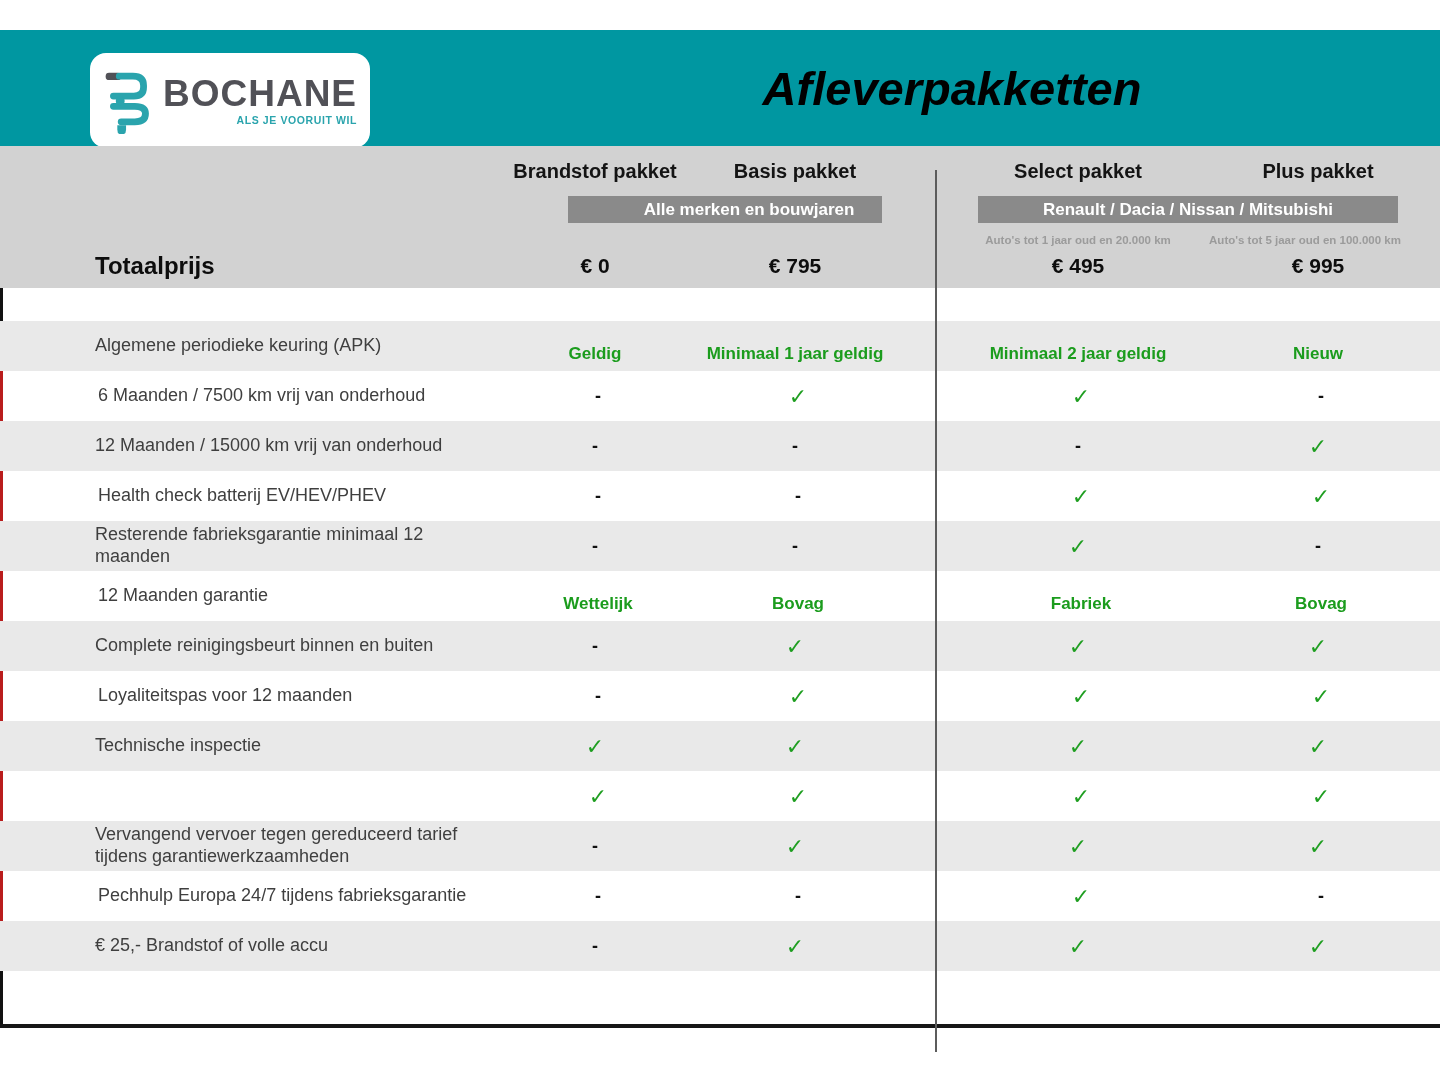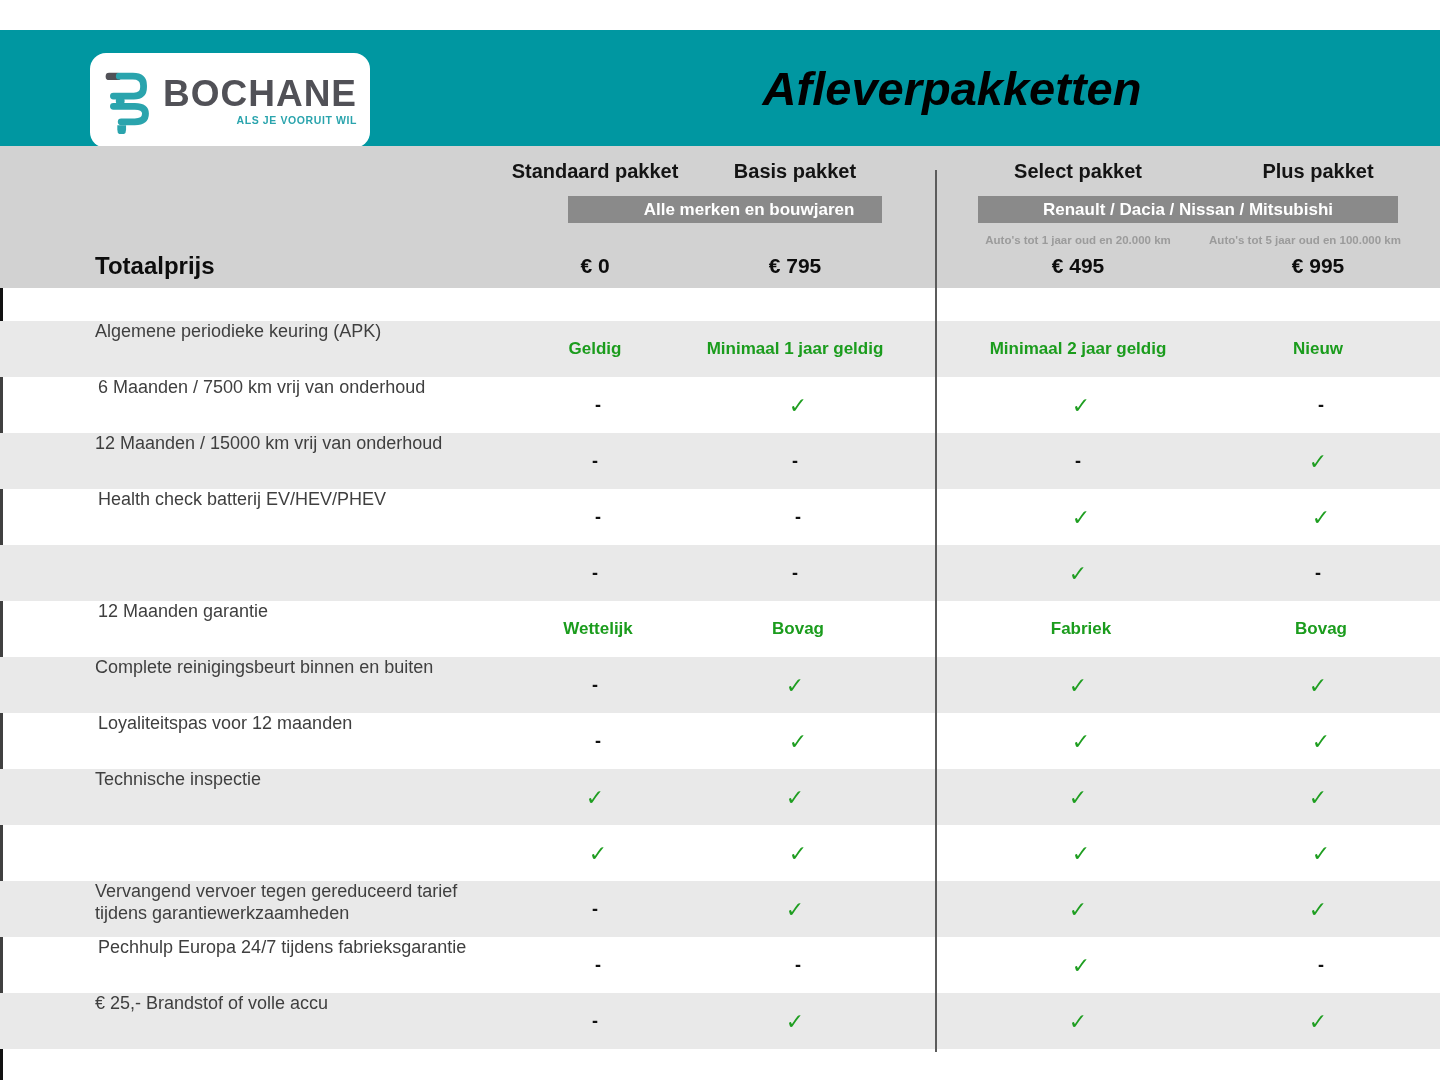--- a/index.html
+++ b/index.html
@@ -32,28 +32,28 @@
            font-weight:bold; font-size:17px; display:flex; align-items:center; justify-content:center; }
   .badge-left  { left:568px; width:314px;padding-left:48px; }
   .badge-right { left:978px; width:420px; }
   .cond { top:88px; font-size:11.5px; font-weight:bold; color:#9b9b9b; }
   .cond-2 { left:1305px; }
   .price-label { position:absolute; left:95px; top:106px; font-size:24px; font-weight:bold; color:#0d0d0d; }
   .price-val { top:108px; font-size:21px; font-weight:bold; color:#0d0d0d; }
 
   
   .gap-row { height:33px; background:#ffffff; border-left:3px solid #111111; }
-  .row { position:relative; height:56px; display:flex; }
+  .row { position:relative; height:50px; display:flex; align-items:center; }
   .row.gray  { background:#e9e9e9; }
-  .row.white { background:#ffffff; border-left:3px solid #404040; }
+  .row.white { background:#ffffff; border-left:3px solid #b91c1c; }
   .row-label { padding-left:95px; font-size:18px; color:#3f3f3f; max-width:470px; line-height:1.2; }
   .val { position:absolute; top:50%; transform:translate(-50%,-50%); white-space:nowrap; }
   .val.dash  { font-size:18px; font-weight:bold; color:#111111; }
   .val.check { font-size:22px; color:#1f9e21; font-family:"DejaVu Sans", sans-serif; }
-  .val.green-text { font-size:17px; font-weight:bold; color:#1b9c1d; }
+  .val.green-text { font-size:17px; font-weight:bold; color:#1b9c1d;margin-top:8px; }
 
   
   .bottom-white { height:53px; background:#ffffff; border-left:3px solid #111111; }
   .bottom-line  { height:4px; background:#161616; }
   .bottom-margin{ height:28px; background:#ffffff; }
 
   
   .v-divider { position:absolute; left:935px; top:170px; width:2px; height:882px; background:#5c5c5c; z-index:6; }
 </style>
 </head>
@@ -76,21 +76,21 @@
       </span>
       <span class="logo-text">
         <span class="logo-name">BOCHANE</span>
         <span class="logo-tagline">ALS JE VOORUIT WIL</span>
       </span>
     </div>
     <div class="page-title">Afleverpakketten</div>
   </div>
 
   <div class="table-header">
-    <span class="colpos col-title c1">Standaard pakket</span>
+    <span class="colpos col-title c1">Brandstof pakket</span>
     <span class="colpos col-title c2">Basis pakket</span>
     <span class="colpos col-title c3">Select pakket</span>
     <span class="colpos col-title c4">Plus pakket</span>
 
     <div class="badge badge-left">Alle merken en bouwjaren</div>
     <div class="badge badge-right">Renault / Dacia / Nissan / Mitsubishi</div>
 
     <span class="colpos cond c3">Auto's tot 1 jaar oud en 20.000 km</span>
     <span class="colpos cond cond-2">Auto's tot 5 jaar oud en 100.000 km</span>
 
@@ -126,20 +126,21 @@
         <span class="val c4 check">✓</span>
       </div>
       <div class="row white">
     <div class="row-label">Health check batterij EV/HEV/PHEV</div>
   <span class="val c1 dash">-</span>
         <span class="val c2 dash">-</span>
         <span class="val c3 check">✓</span>
         <span class="val c4 check">✓</span>
       </div>
       <div class="row gray">
+    <div class="row-label">Resterende fabrieksgarantie minimaal 12 maanden</div>
   <span class="val c1 dash">-</span>
         <span class="val c2 dash">-</span>
         <span class="val c3 check">✓</span>
         <span class="val c4 dash">-</span>
       </div>
       <div class="row white">
     <div class="row-label">12 Maanden  garantie</div>
   <span class="val c1 green-text">Wettelijk</span>
         <span class="val c2 green-text">Bovag</span>
         <span class="val c3 green-text">Fabriek</span>

